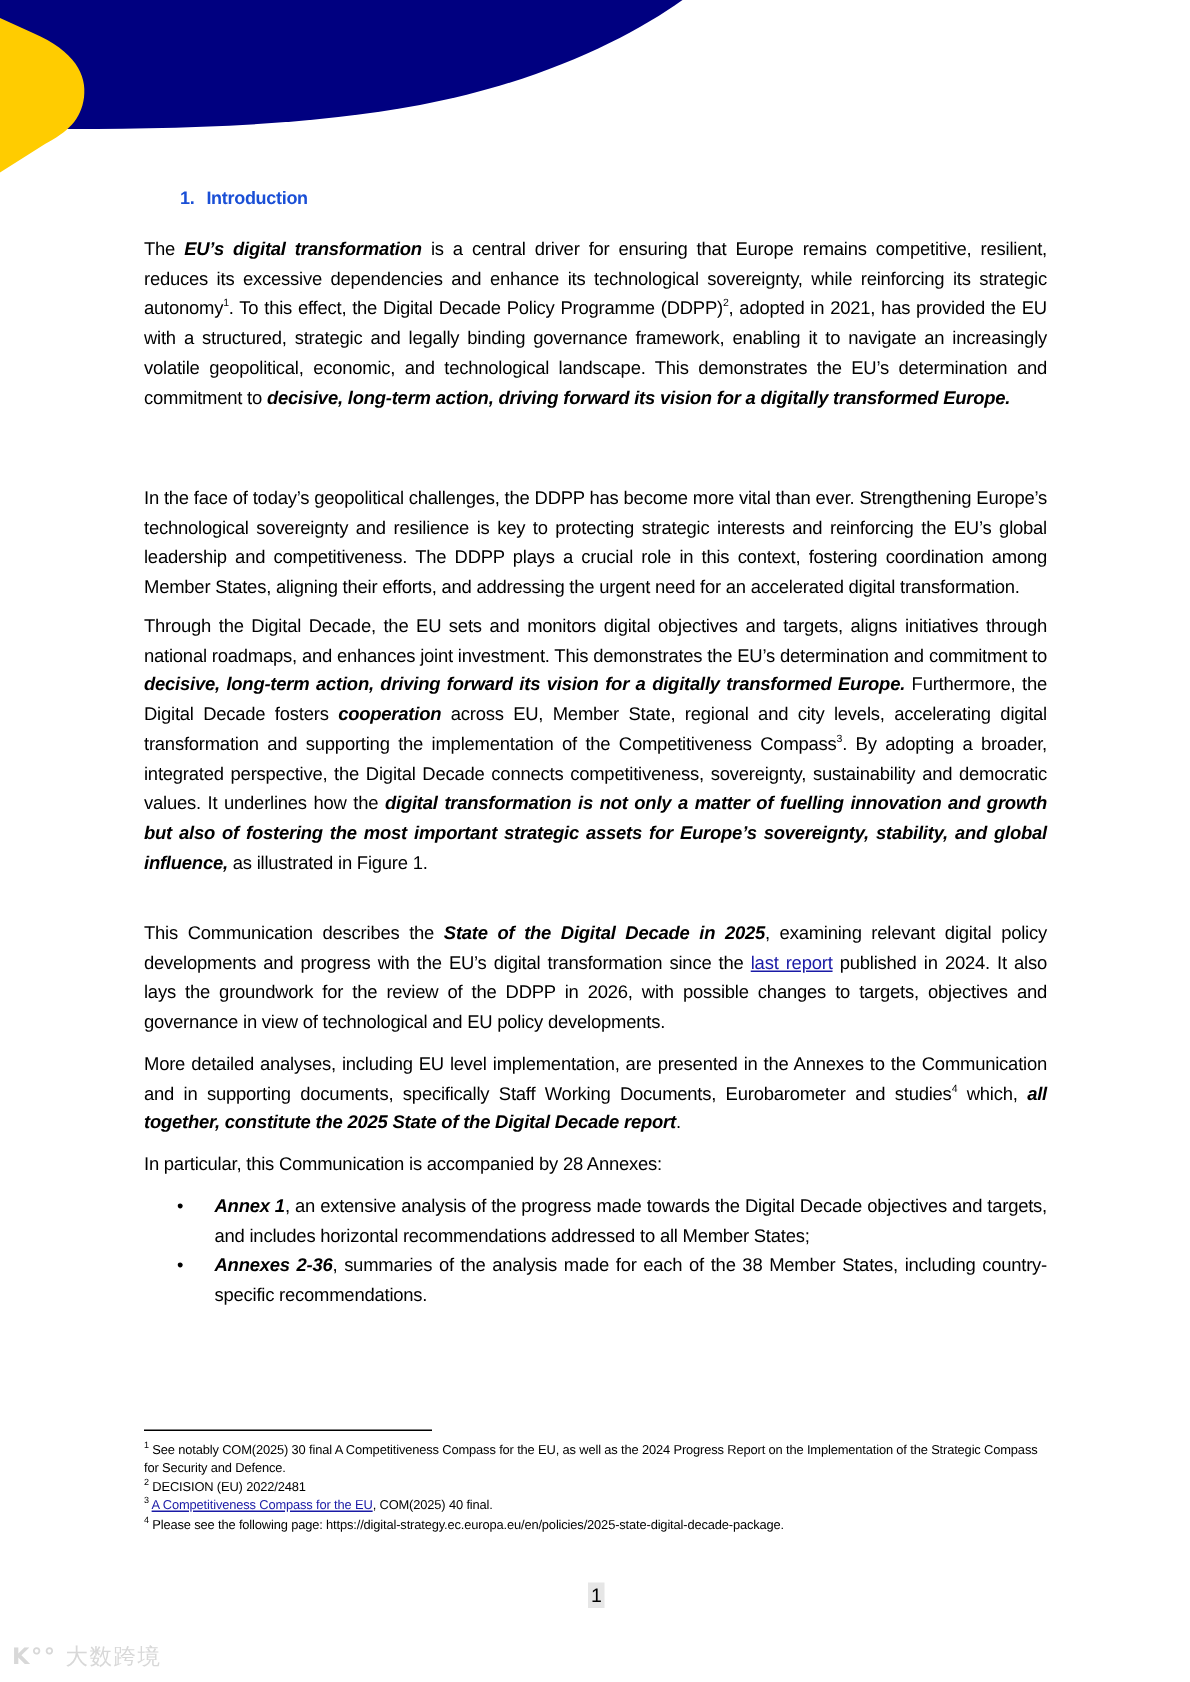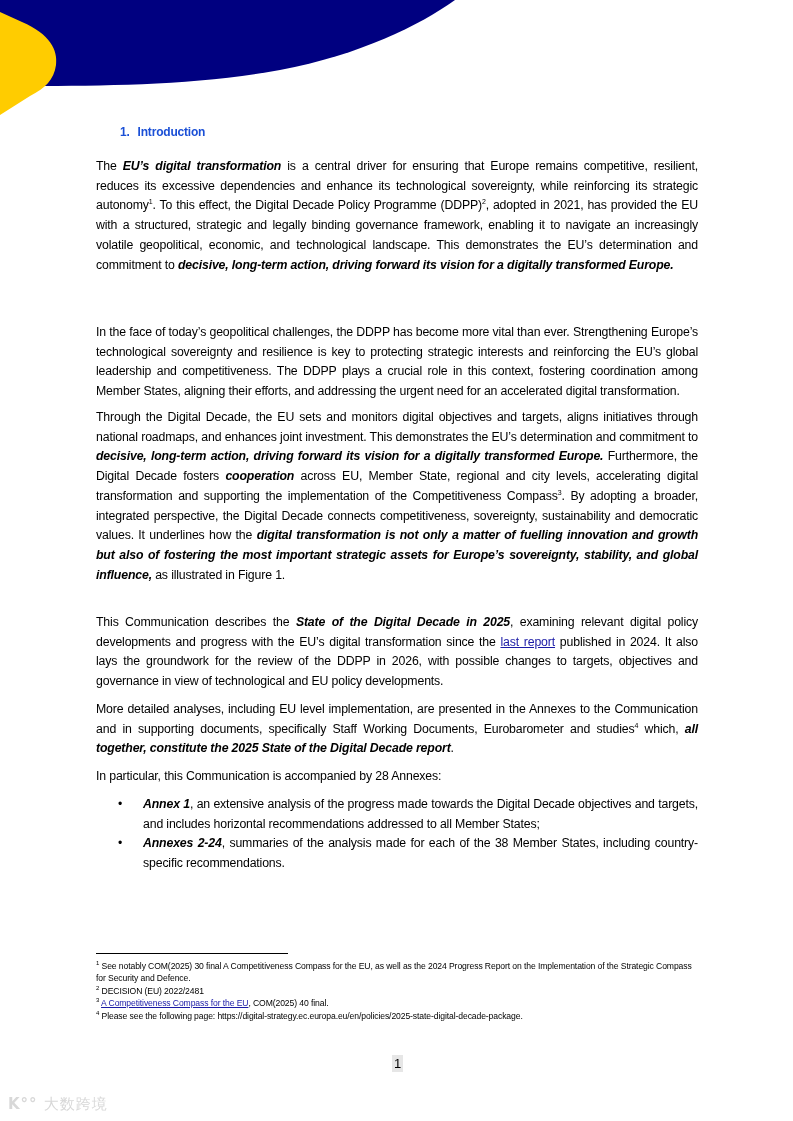--- a/index.html
+++ b/index.html
@@ -68,21 +68,21 @@
   <p class="p3"><span>Through the Digital Decade, the EU sets and monitors digital objectives and targets, aligns initiatives through national roadmaps, and enhances joint investment. This demonstrates the EU’s determination and commitment to </span><b>decisive, long-term action, driving forward its vision for a digitally transformed Europe.</b><span> Furthermore, the Digital Decade fosters </span><b>cooperation</b><span> across EU, Member State, regional and city levels, accelerating digital transformation and supporting the implementation of the Competitiveness Compass</span><sup>3</sup><span>. By adopting a broader, integrated perspective, the Digital Decade connects competitiveness, sovereignty, sustainability and democratic values. It underlines how the </span><b>digital transformation is not only a matter of fuelling innovation and growth but also of fostering the most important strategic assets for Europe’s sovereignty, stability, and global influence,</b><span> as illustrated in Figure 1.</span></p>
 
   <p class="p4"><span>This Communication describes the </span><b>State of the Digital Decade in 2025</b><span>, examining relevant digital policy developments and progress with the EU’s digital transformation since the </span><a class="link">last report</a><span> published in 2024. It also lays the groundwork for the review of the DDPP in 2026, with possible changes to targets, objectives and governance in view of technological and EU policy developments.</span></p>
 
   <p class="p5"><span>More detailed analyses, including EU level implementation, are presented in the Annexes to the Communication and in supporting documents, specifically Staff Working Documents, Eurobarometer and studies</span><sup>4</sup><span> which, </span><b>all together, constitute the 2025 State of the Digital Decade report</b><span>.</span></p>
 
   <p class="p6">In particular, this Communication is accompanied by 28 Annexes:</p>
 
   <ul class="annexes">
     <li><span class="bullet">•</span><b>Annex 1</b><span>, an extensive analysis of the progress made towards the Digital Decade objectives and targets, and includes horizontal recommendations addressed to all Member States;</span></li>
-    <li><span class="bullet">•</span><b>Annexes 2-24</b><span>, summaries of the analysis made for each of the 38 Member States, including country-specific recommendations.</span></li>
+    <li><span class="bullet">•</span><b>Annexes 2-36</b><span>, summaries of the analysis made for each of the 38 Member States, including country-specific recommendations.</span></li>
   </ul>
 </div>
 
 <div class="fn-rule"></div>
 
 <div class="footnotes">
   <div><sup>1</sup><span> See notably COM(2025) 30 final A Competitiveness Compass for the EU, as well as the 2024 Progress Report on the Implementation of the Strategic Compass for Security and Defence.</span></div>
   <div><sup>2</sup><span> DECISION (EU) 2022/2481</span></div>
   <div><sup>3</sup> <a class="link">A Competitiveness Compass for the EU</a><span>, COM(2025) 40 final.</span></div>
   <div><sup>4</sup><span> Please see the following page: https://digital-strategy.ec.europa.eu/en/policies/2025-state-digital-decade-package.</span></div>

